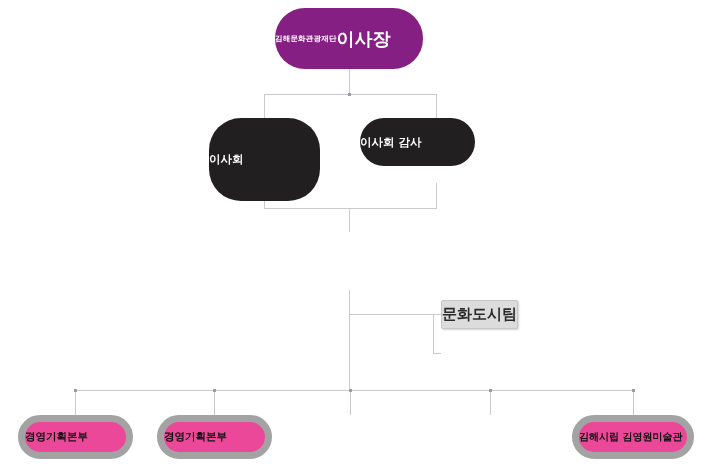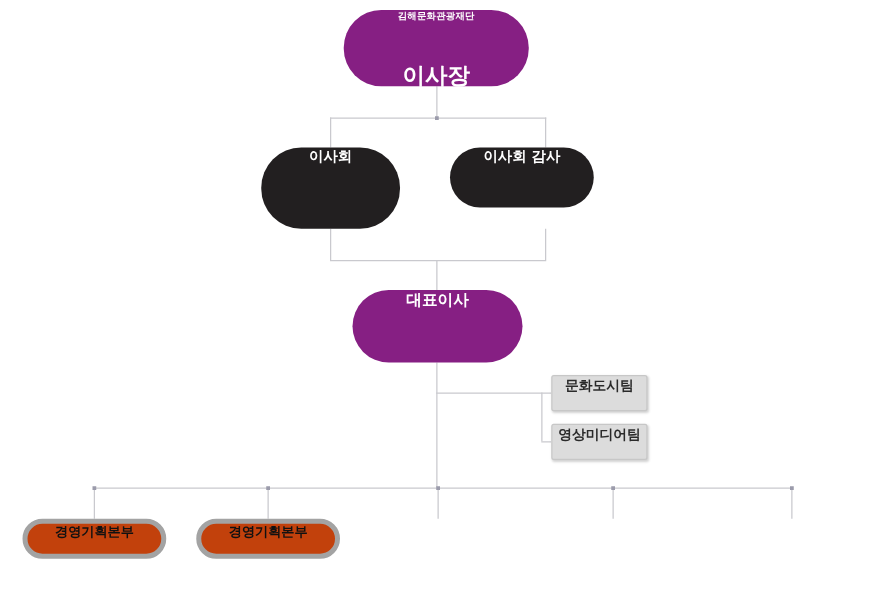--- a/index.html
+++ b/index.html
@@ -1,37 +1,37 @@
 <!DOCTYPE html>
 <html><head>
 <meta charset="utf-8">
 <style>
   html,body{margin:0;padding:0;background:#ffffff;}
   .stage{
     position:relative;width:710px;height:473px;background:#ffffff;
     font-family:"DejaVu Sans", sans-serif;overflow:hidden;
   }
-  .node{position:absolute;display:flex;flex-direction:column;align-items:center;justify-content:space-between;box-sizing:border-box;text-align:center;}
+  .node{position:absolute;display:flex;flex-direction:row;align-items:center;justify-content:flex-start;box-sizing:border-box;text-align:center;}
   
   .chairman{left:275px;top:8px;width:148px;height:61px;background:#861f83;border-radius:30px;color:#fff;}
   .chairman .org{font-size:7.5px;font-weight:600;line-height:10px;letter-spacing:.2px;}
   .chairman .title{font-size:18px;font-weight:700;line-height:16px;margin-top:1px;}
   
   .blackbox{background:#221f20;border-radius:32px;color:#fff;font-size:11.5px;font-weight:700;}
-  .board{left:209px;top:118px;width:111px;height:65px;}
+  .board{left:209px;top:118px;width:111px;height:83px;}
   .board-audit{left:360px;top:118px;width:115px;height:48px;}
   
   .ceo{left:282px;top:232px;width:136px;height:58px;background:#861f83;border-radius:29px;color:#fff;font-size:12.5px;font-weight:700;}
   
   .team{left:441px;width:77px;height:29px;background:#dcdcdc;border:1px solid #c7c7c7;border-radius:2px;
-        box-shadow:1px 1px 2px rgba(0,0,0,.18);color:#2a2a2a;font-size:11px;font-weight:600;}
+        box-shadow:1px 1px 2px rgba(0,0,0,.18);color:#2a2a2a;font-size:15px;font-weight:600;}
   .team1{top:300px;}
   .team2{top:339px;}
   
-  .division{top:415px;height:32px;background:#c2410c;border:4px solid #a3a3a3;border-radius:23px;color:#111;font-size:10.5px;font-weight:700;}
+  .division{top:415px;height:44px;background:#ec4899;border:7px solid #a3a3a3;border-radius:23px;color:#111;font-size:10.5px;font-weight:700;}
   .div1{left:18px;width:115px;}
   .div2{left:157px;width:115px;}
   .div3{left:293px;width:114px;}
   .div4{left:433px;width:115px;}
   .div5{left:572px;width:122px;font-size:10px;}
   
   .line{position:absolute;background:#c9c9ce;}
   .dot{position:absolute;width:3px;height:3px;background:#9b9bab;}
 </style>
 </head>
@@ -70,31 +70,28 @@
     <div class="title">이사장</div>
   </div>
 
   <div class="node blackbox board">
     <span>이사회</span>
   </div>
   <div class="node blackbox board-audit">
     <span>이사회 감사</span>
   </div>
 
-  <div class="node ceo">
-    <span>대표이사</span>
-  </div>
 
   <div class="node team team1">
     <span>문화도시팀</span>
-  </div>
-  <div class="node team team2">
-    <span>영상미디어팀</span>
   </div>
 
   <div class="node division div1">
     <span>경영기획본부</span>
   </div>
   <div class="node division div2">
     <span>경영기획본부</span>
   </div>
+  <div class="node division div5">
+    <span>김해시립 김영원미술관</span>
+  </div>
 
 </div>
 
 </body></html>

